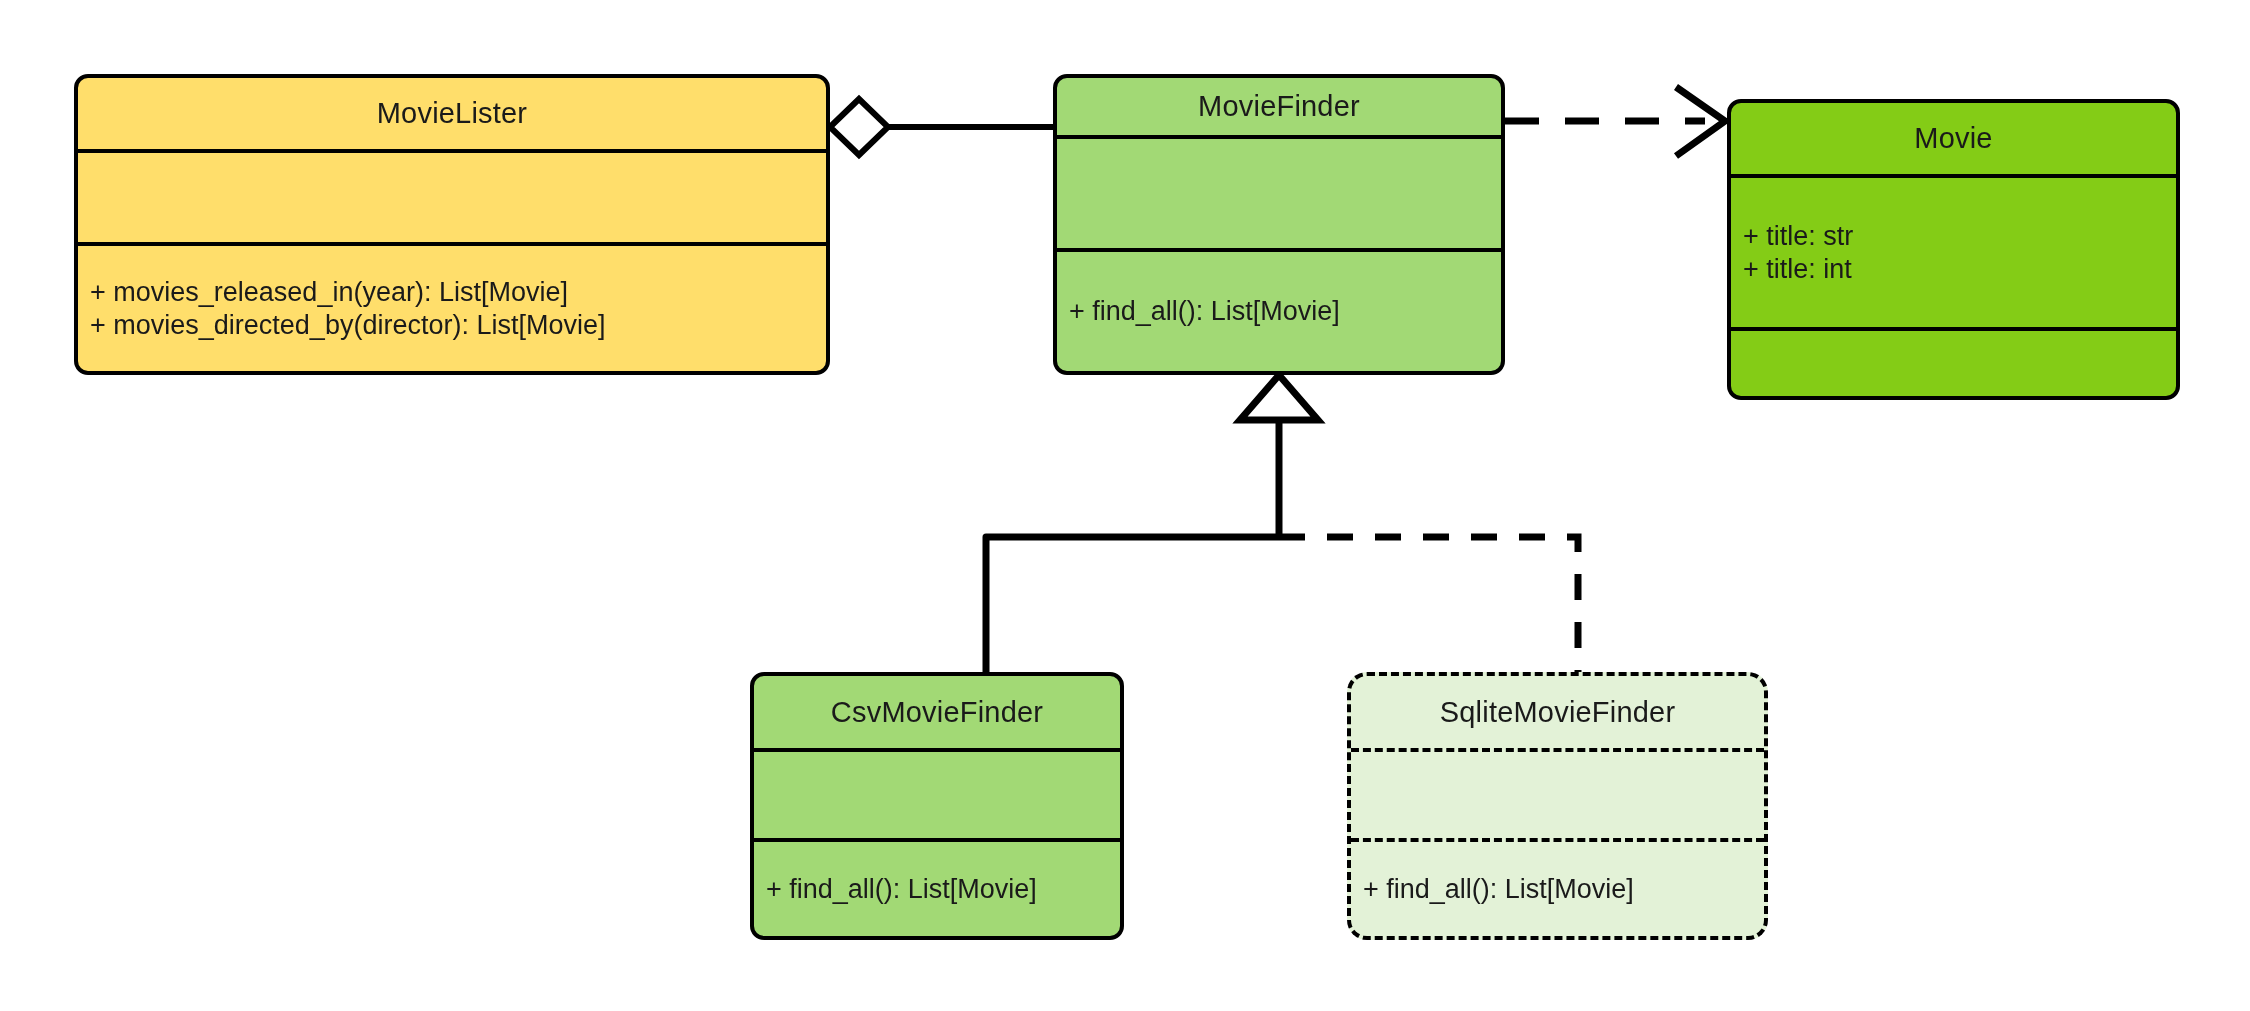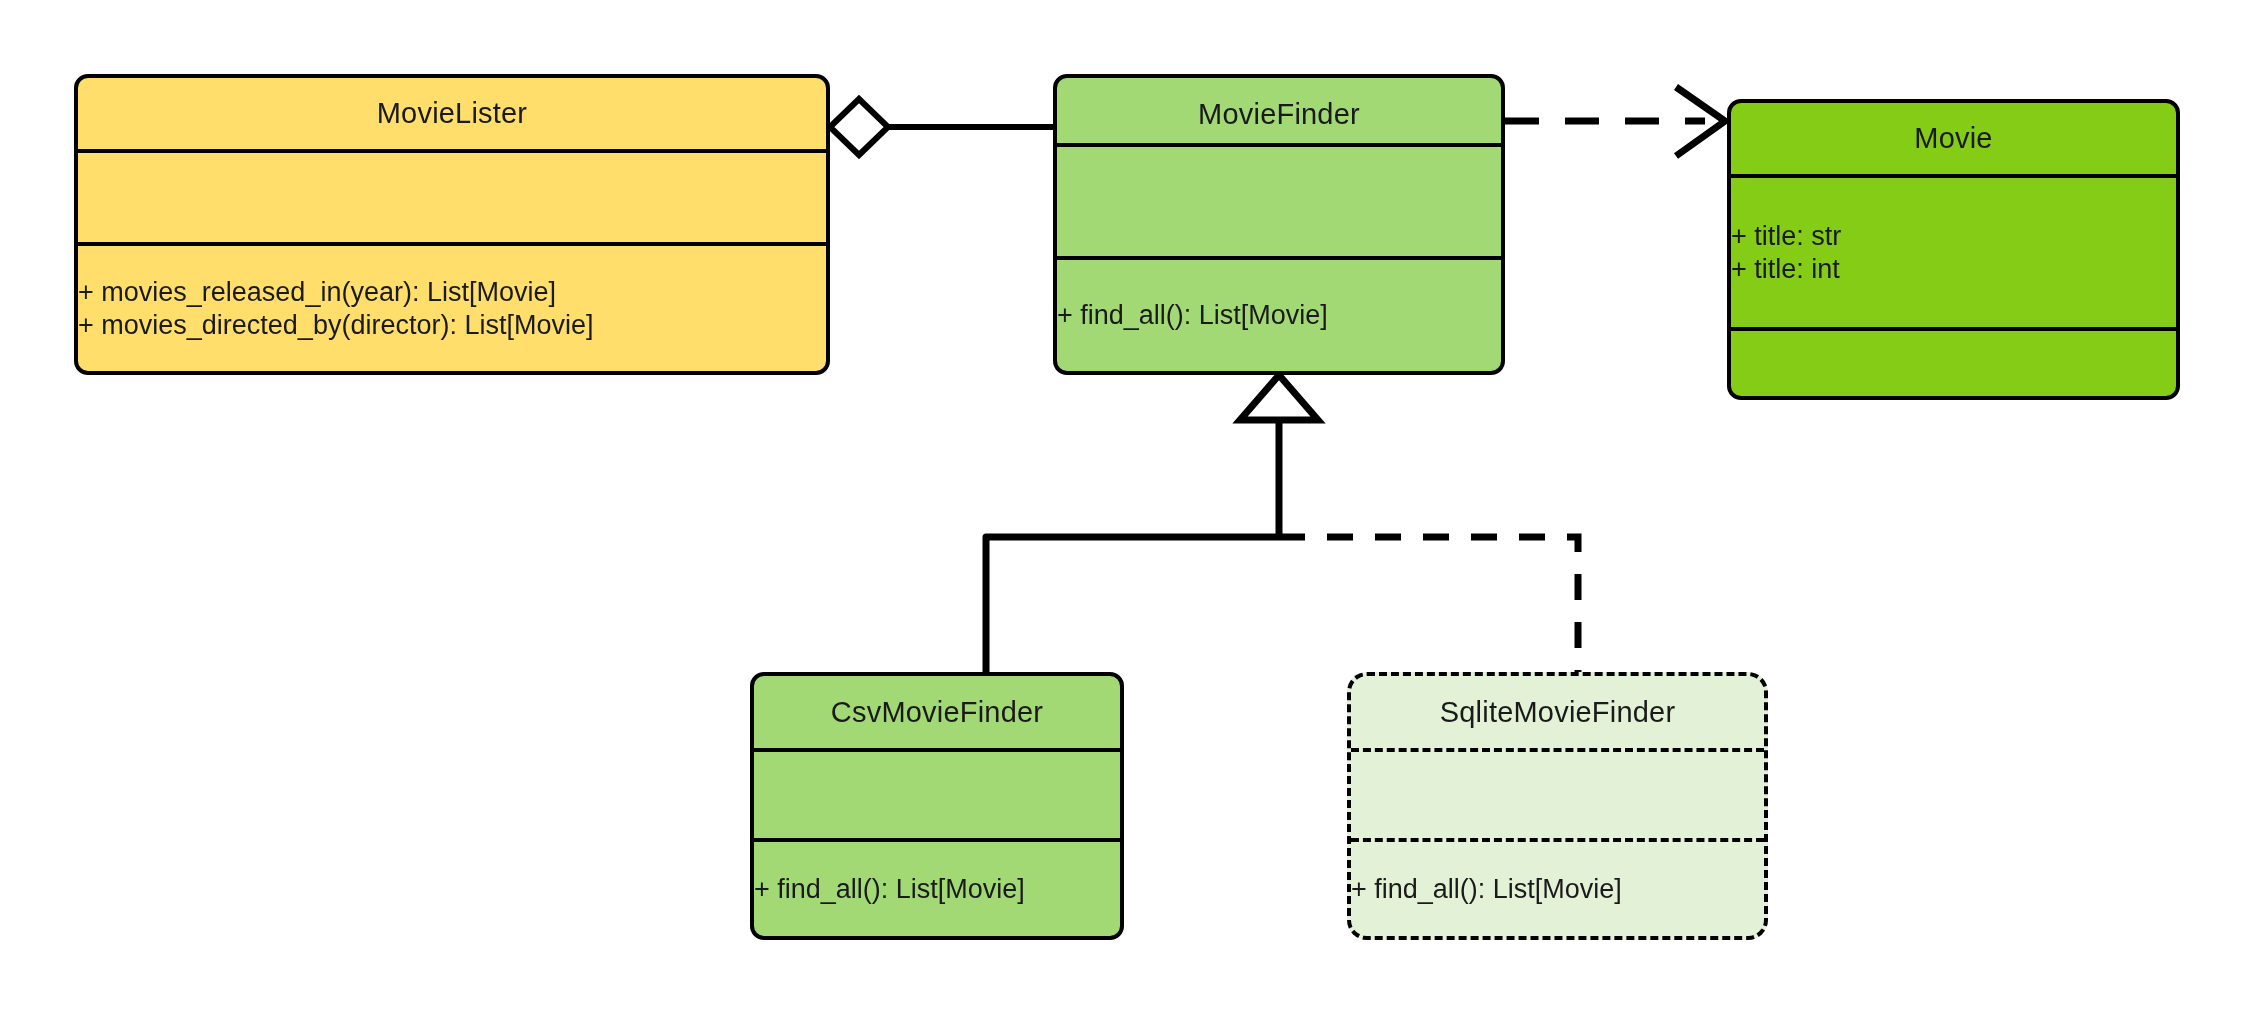--- a/index.html
+++ b/index.html
@@ -57,21 +57,21 @@
   .uml-class.dashed .compartment.divided {
     border-top: 4px dashed #000000;
   }
   .class-title {
     font-size: 29px;
     color: #1a1a1a;
     letter-spacing: 0.2px;
     white-space: nowrap;
   }
   .member-list {
-    padding: 0 0;
+    padding: 0 12px;
     display: flex;
     flex-direction: column;
     justify-content: center;
     height: 100%;
   }
   .member {
     font-size: 27px;
     color: #1a1a1a;
     line-height: 1.22;
     white-space: nowrap;
@@ -83,21 +83,21 @@
   #cls-moviefinder      { left: 1053px; top: 74px;  width: 452px; height: 301px; background: #A2D975; }
   #cls-movie            { left: 1727px; top: 74px;  width: 453px; height: 301px; background: #84cc16; margin-top: 25px; }
   #cls-csvmoviefinder   { left: 750px;  top: 672px; width: 374px; height: 268px; background: #A2D975; }
   #cls-sqlitemoviefinder{ left: 1347px; top: 672px; width: 421px; height: 268px; background: #E3F2D7; }
 
   
   #cls-movielister .c-name  { height: 71px; }
   #cls-movielister .c-attrs { height: 93px; }
   #cls-movielister .c-ops   { flex: 1 1 auto; }
 
-  #cls-moviefinder .c-name  { height: 57px; margin-top: 8px; }
+  #cls-moviefinder .c-name  { height: 57px; }
   #cls-moviefinder .c-attrs { height: 113px; }
   #cls-moviefinder .c-ops   { flex: 1 1 auto; }
 
   #cls-movie .c-name  { height: 71px; }
   #cls-movie .c-attrs { height: 153px; }
   #cls-movie .c-ops   { flex: 1 1 auto; }
 
   #cls-csvmoviefinder .c-name  { height: 72px; }
   #cls-csvmoviefinder .c-attrs { height: 90px; }
   #cls-csvmoviefinder .c-ops   { flex: 1 1 auto; }

